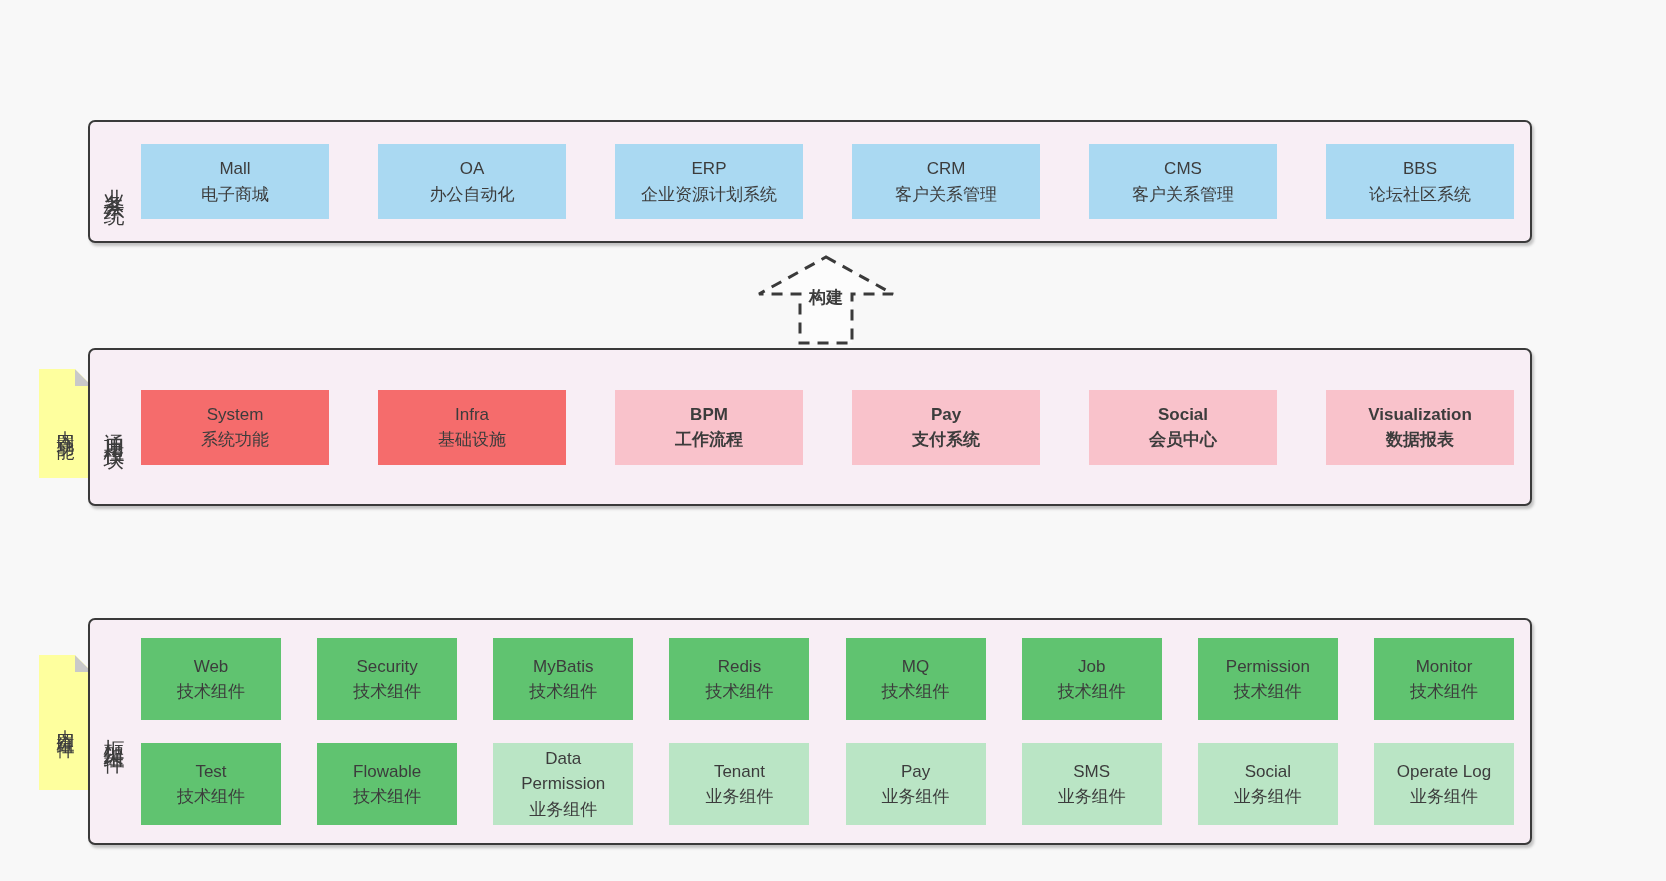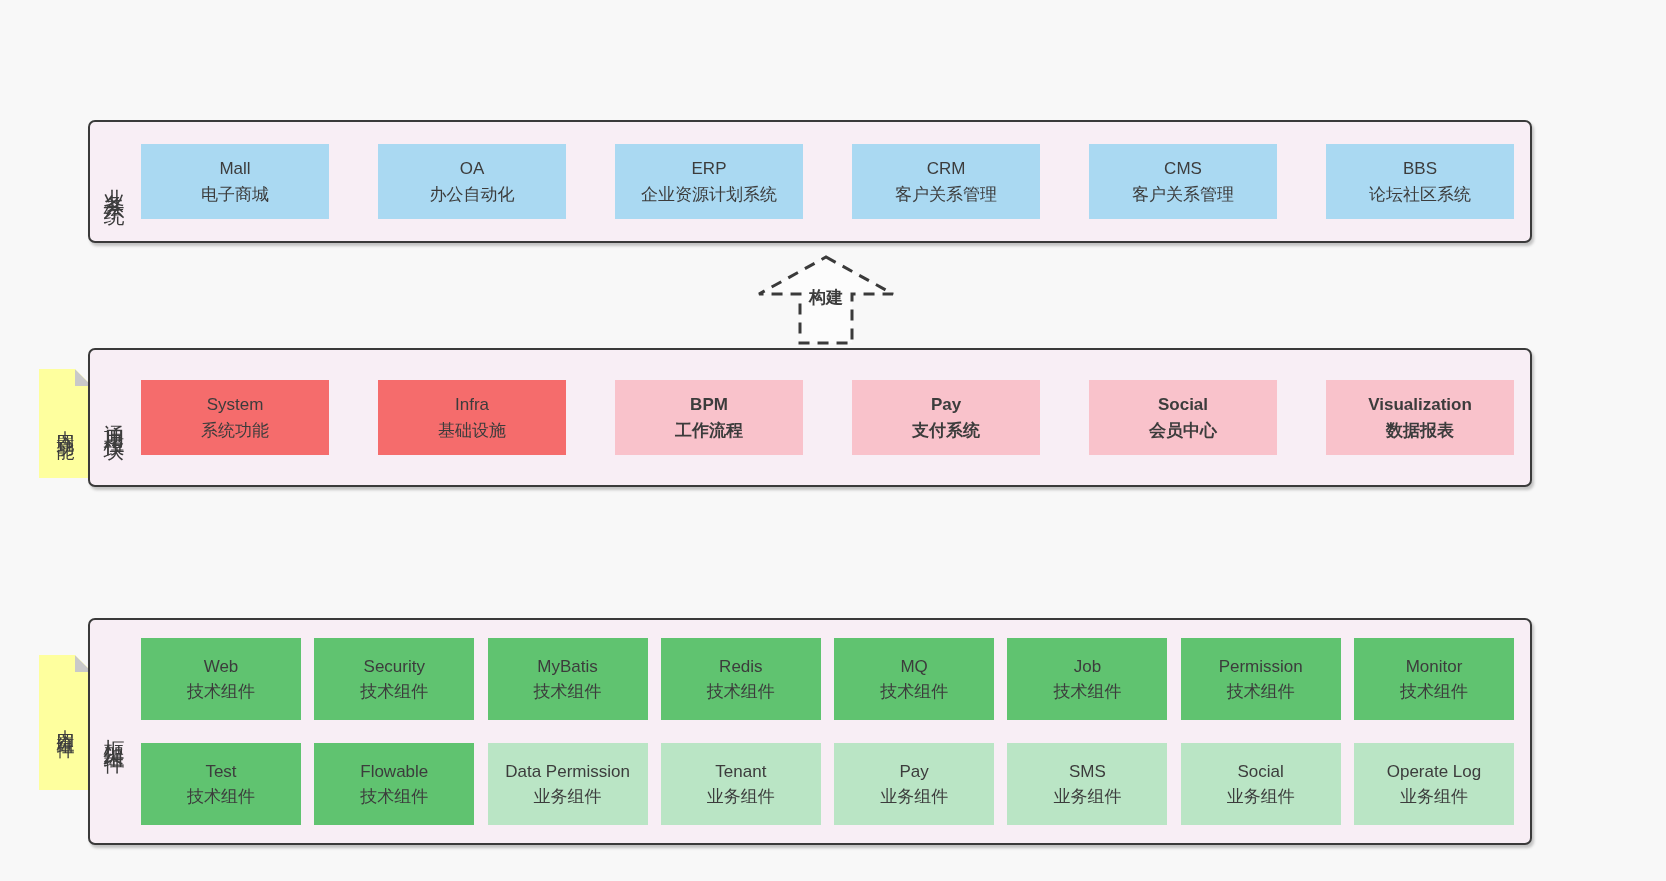--- a/index.html
+++ b/index.html
@@ -24,21 +24,21 @@
     background:#f8eef5;
     border:2px solid #3a3a3a;
     border-radius:7px;
     box-sizing:border-box;
     box-shadow:2px 3px 3px rgba(0,0,0,0.22);
     display:flex;
     align-items:center;
     z-index:2;
   }
   #band-business  { top:120px; height:123px; }
-  #band-modules   { top:348px; height:139px; }
+  #band-modules   { top:348px; height:158px; }
   #band-framework { top:618px; height:227px; }
 
   .band-label {
     writing-mode:vertical-rl;
     text-orientation:upright;
     font-size:21px;
     letter-spacing:5px;
     line-height:1;
     color:#3c3c3c;
     margin-left:14px;
@@ -65,21 +65,21 @@
     justify-content:center;
     align-items:center;
     text-align:center;
     font-size:17px;
     line-height:1.5;
     box-sizing:border-box;
     padding:2px 10px;
     color:#3c3c3c;
   }
   .row-6 .box { width:188px; height:75px; }
-  .row-8 .box { width:160px; height:82px; }
+  .row-8 .box { width:140px; height:82px; }
 
   .t-blue        { background:#aad9f2; }
   .t-red         { background:#f56c6c; }
   .t-pink        { background:#f9c2cb;font-weight:bold; }
   .t-green       { background:#60c370; }
   .t-green_light { background:#bae5c5; }
 
   
   .note {
     position:absolute;

